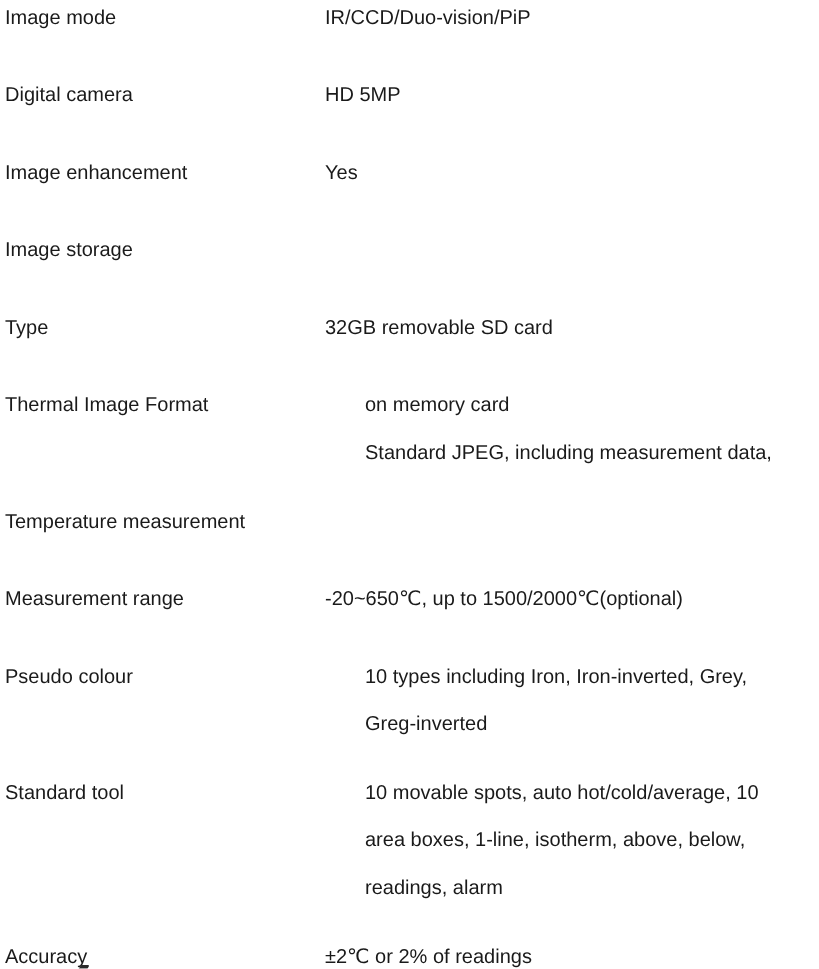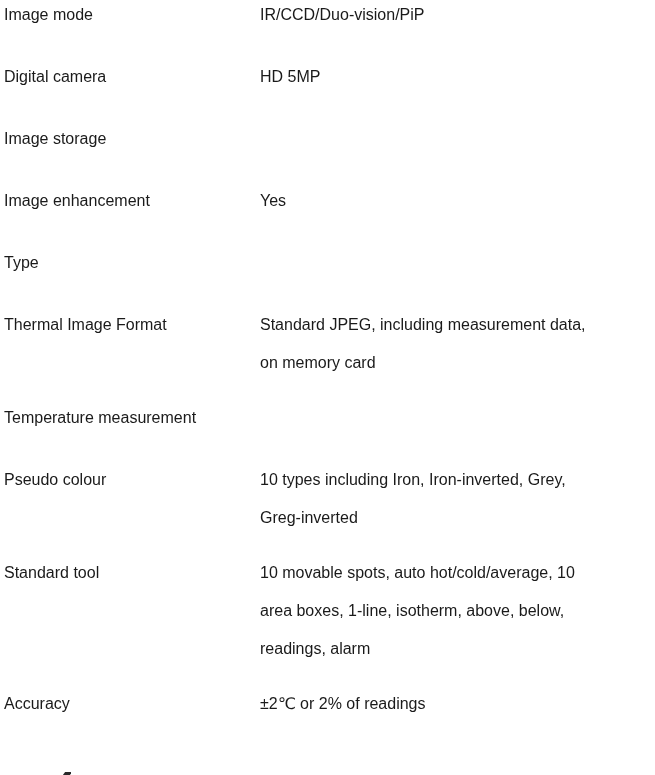--- a/index.html
+++ b/index.html
@@ -21,20 +21,21 @@
     padding-left: 4px;
   }
   .row {
     display: flex;
     align-items: flex-start;
     line-height: 38px;
     margin-bottom: 24px;
   }
   .row.multi {
     margin-bottom: 17px;
+    gap: 32px;
   }
   .label {
     width: 256px;
     flex: 0 0 256px;
   }
   .value {
     max-width: 380px;
   }
   .value .line {
     white-space: nowrap;
@@ -71,48 +72,57 @@
   </div>
 
   <div class="row">
     <div class="label">Digital camera</div>
     <div class="value">
       <div class="line">HD 5MP</div>
     </div>
   </div>
 
   <div class="row">
-    <div class="label">Image storage</div>
-    <div class="value"></div>
-  </div>
-
-  <div class="row">
     <div class="label">Image enhancement</div>
     <div class="value">
       <div class="line">Yes</div>
     </div>
   </div>
 
   <div class="row">
+    <div class="label">Image storage</div>
+    <div class="value"></div>
+  </div>
+
+  <div class="row">
     <div class="label">Type</div>
+    <div class="value">
+      <div class="line">32GB removable SD card</div>
+    </div>
   </div>
 
   <div class="row multi">
     <div class="label">Thermal Image Format</div>
     <div class="value">
+      <div class="line">on memory card</div>
       <div class="line">Standard JPEG, including measurement data,</div>
-      <div class="line">on memory card</div>
     </div>
   </div>
 
   <div class="row">
     <div class="label">Temperature measurement</div>
     <div class="value"></div>
   </div>
 
+  <div class="row">
+    <div class="label">Measurement range</div>
+    <div class="value">
+      <div class="line">-20~650℃, up to 1500/2000℃(optional)</div>
+    </div>
+  </div>
 
   <div class="row multi">
     <div class="label">Pseudo colour</div>
     <div class="value">
       <div class="line">10 types including Iron, Iron-inverted, Grey,</div>
       <div class="line">Greg-inverted</div>
     </div>
   </div>
 
   <div class="row multi">

